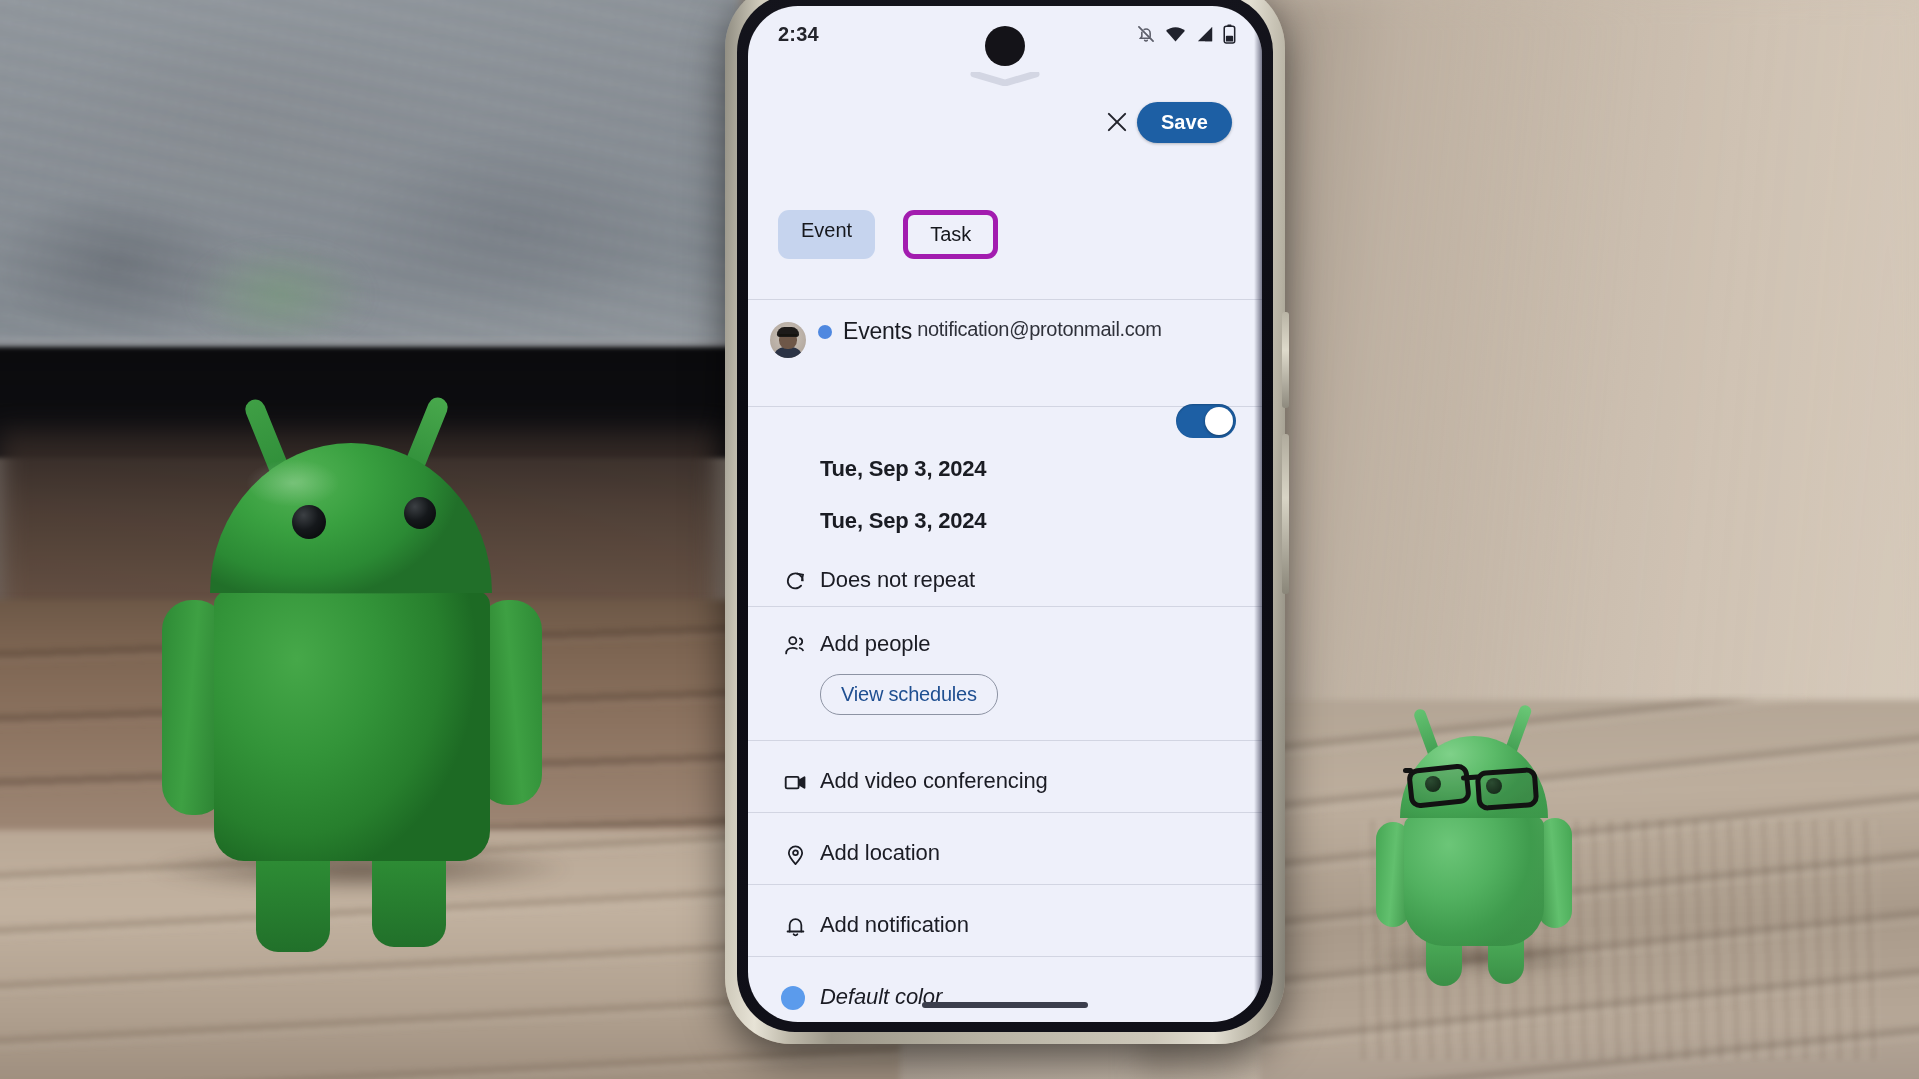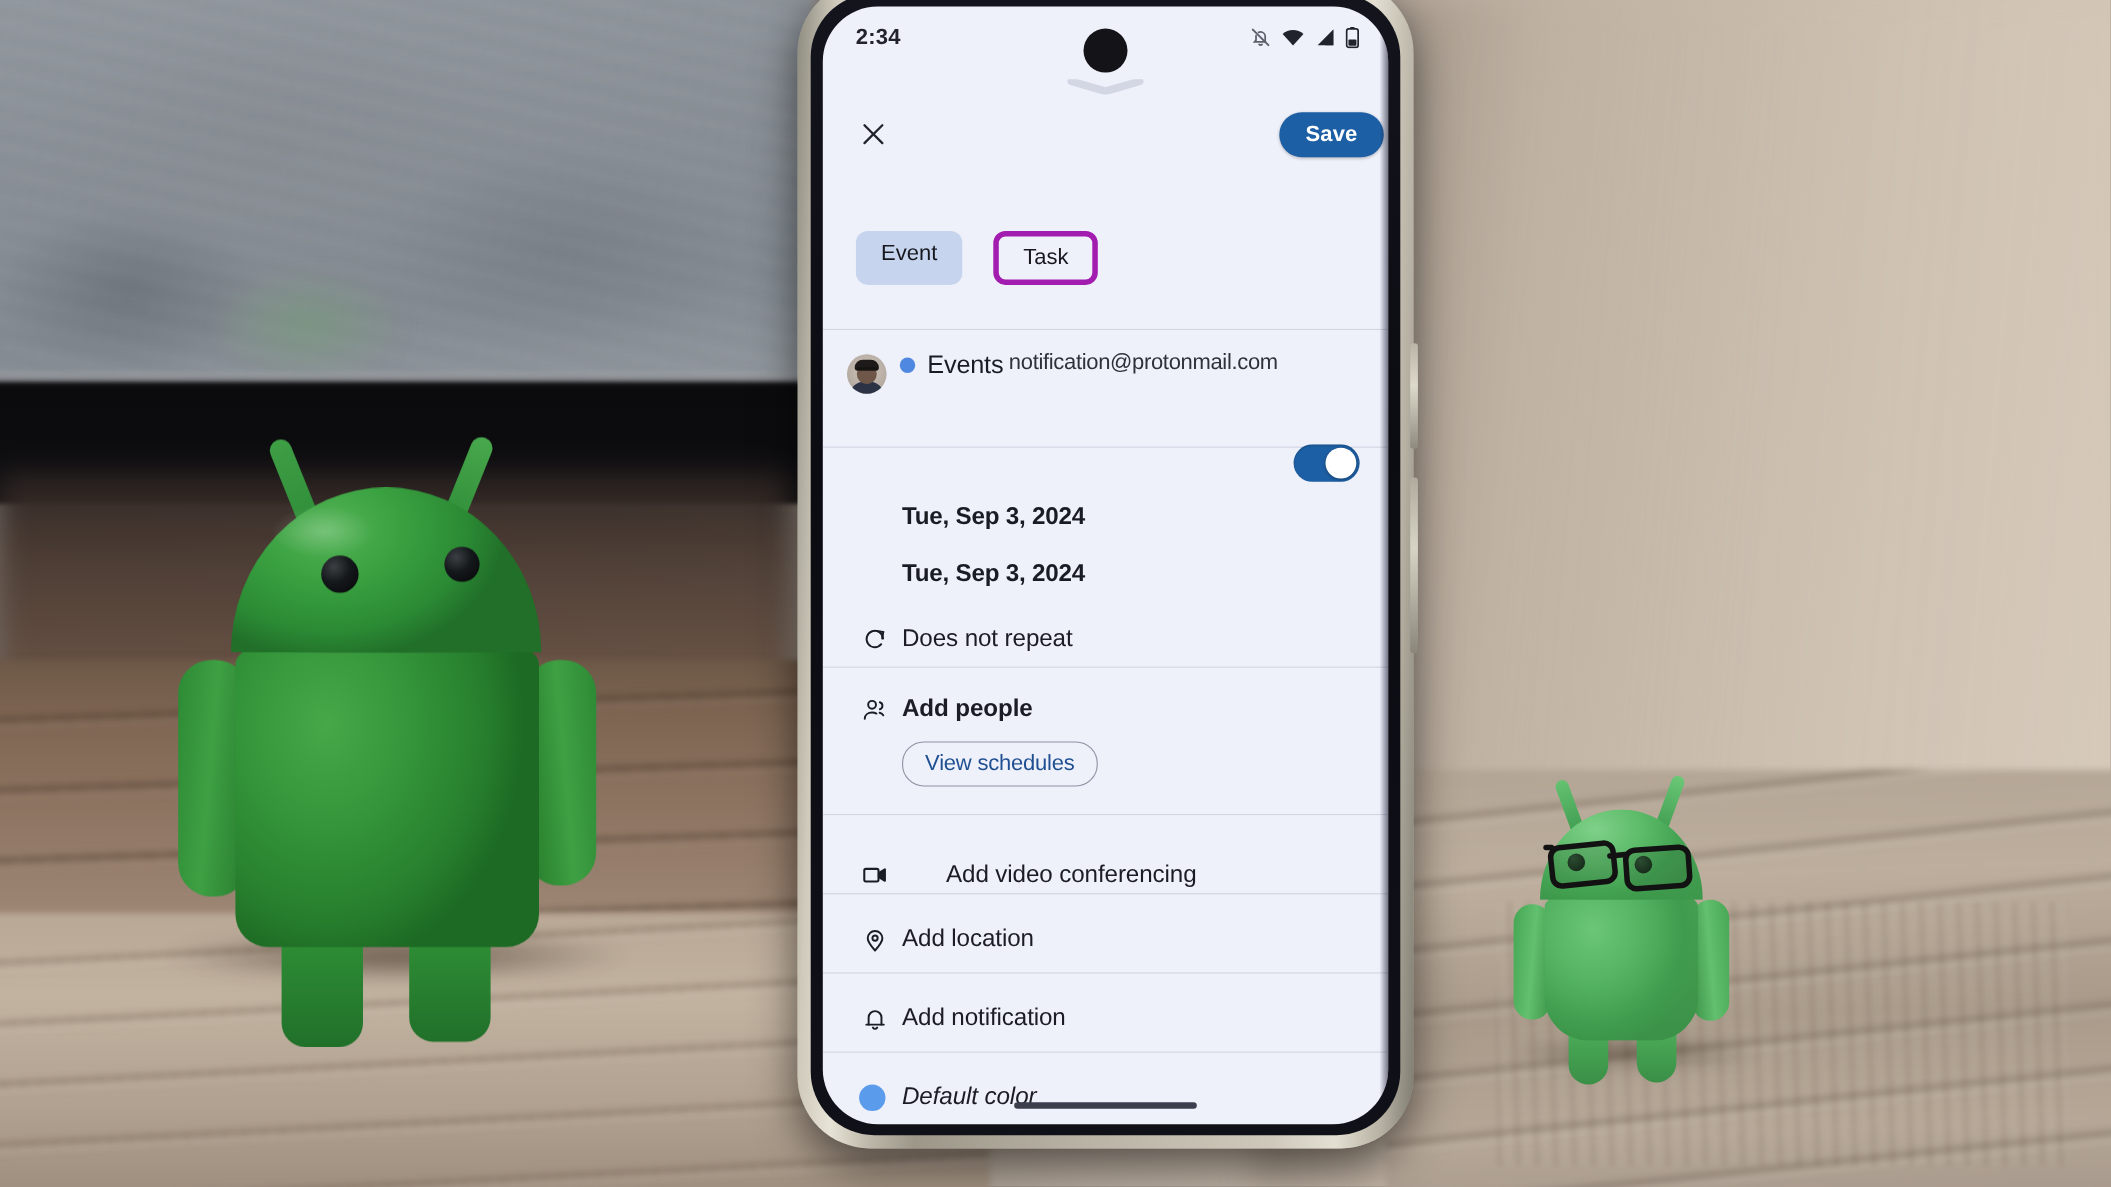--- a/index.html
+++ b/index.html
@@ -210,21 +210,21 @@
     width:40px;height:40px;border-radius:50%;background:#141318;
   }
   .grabber{
     position:absolute;left:50%;top:66px;transform:translateX(-50%);
     width:74px;height:13px;
   }
   .grabber svg{display:block;}
 
   .topbar{
     position:absolute;left:0;top:86px;width:514px;height:60px;
-    display:flex;align-items:center;justify-content:space-between;padding:0 4px 0 26px;box-sizing:border-box;
+    display:flex;align-items:center;justify-content:flex-end;padding:0 30px 0 26px;box-sizing:border-box;
   }
   .close-btn{width:40px;height:40px;display:flex;align-items:center;justify-content:center;cursor:pointer;}
   .save-btn{
     background:#1d5fa4;color:#fff;border:none;border-radius:22px;
     padding:9px 24px;font-size:20px;font-weight:700;font-family:"Liberation Sans",sans-serif;
     cursor:pointer;letter-spacing:.1px;box-shadow:0 1px 3px rgba(0,0,0,.25);
   }
 
   .event-title{
     position:absolute;left:30px;top:146px;width:450px;
@@ -264,29 +264,29 @@
     position:absolute;right:26px;top:398px;width:60px;height:34px;border-radius:17px;background:#1d5fa4;cursor:pointer;
     box-shadow:inset 0 1px 2px rgba(0,0,0,.2);
   }
   .toggle .knob{position:absolute;right:3px;top:3px;width:28px;height:28px;border-radius:50%;background:#fff;box-shadow:0 1px 3px rgba(0,0,0,.35);}
 
   .date1{position:absolute;left:72px;top:450px;font-size:22px;color:#1a1c23;font-weight:700;letter-spacing:-.2px;cursor:pointer;}
   .date2{position:absolute;left:72px;top:502px;font-size:22px;color:#1a1c23;font-weight:700;letter-spacing:-.2px;cursor:pointer;}
 
   .repeat-row{position:absolute;left:0;top:548px;width:514px;height:52px;display:flex;align-items:center;padding-left:22px;box-sizing:border-box;cursor:pointer;}
 
-  .people-row{position:absolute;left:0;top:614px;width:514px;height:48px;display:flex;align-items:center;padding-left:22px;box-sizing:border-box;cursor:pointer;font-weight:bold;}
+  .people-row{position:absolute;left:0;top:614px;width:514px;height:48px;display:flex;align-items:center;padding-left:22px;box-sizing:border-box;cursor:pointer;}
   .view-sched{
     position:absolute;left:72px;top:668px;
     border:1px solid #8d93a3;border-radius:20px;background:transparent;
     padding:8px 20px;font-size:20px;color:#1f4f91;font-family:"Liberation Sans",sans-serif;
     cursor:pointer;font-weight:400;letter-spacing:-.2px;
   }
 
-  .vid-row{position:absolute;left:0;top:748px;width:572px;height:54px;display:flex;align-items:flex-end;padding-left:22px;box-sizing:border-box;cursor:pointer;gap:40px;}
+  .vid-row{position:absolute;left:0;top:748px;width:572px;height:54px;display:flex;align-items:center;padding-left:22px;box-sizing:border-box;cursor:pointer;}
   .loc-row{position:absolute;left:0;top:820px;width:514px;height:54px;display:flex;align-items:center;padding-left:22px;box-sizing:border-box;cursor:pointer;}
   .notif-row{position:absolute;left:0;top:892px;width:514px;height:54px;display:flex;align-items:center;padding-left:22px;box-sizing:border-box;cursor:pointer;}
   .color-row{position:absolute;left:0;top:964px;width:514px;height:54px;display:flex;align-items:center;padding-left:22px;box-sizing:border-box;cursor:pointer;font-style:italic;}
   .color-dot{width:24px;height:24px;border-radius:50%;background:#5b9bec;margin-left:11px;}
 
   .navbar{
     position:absolute;left:0;bottom:0;width:514px;height:34px;display:flex;align-items:center;justify-content:center;
   }
   .nav-pill{width:166px;height:6px;border-radius:4px;background:#3b3e4c;}
 

